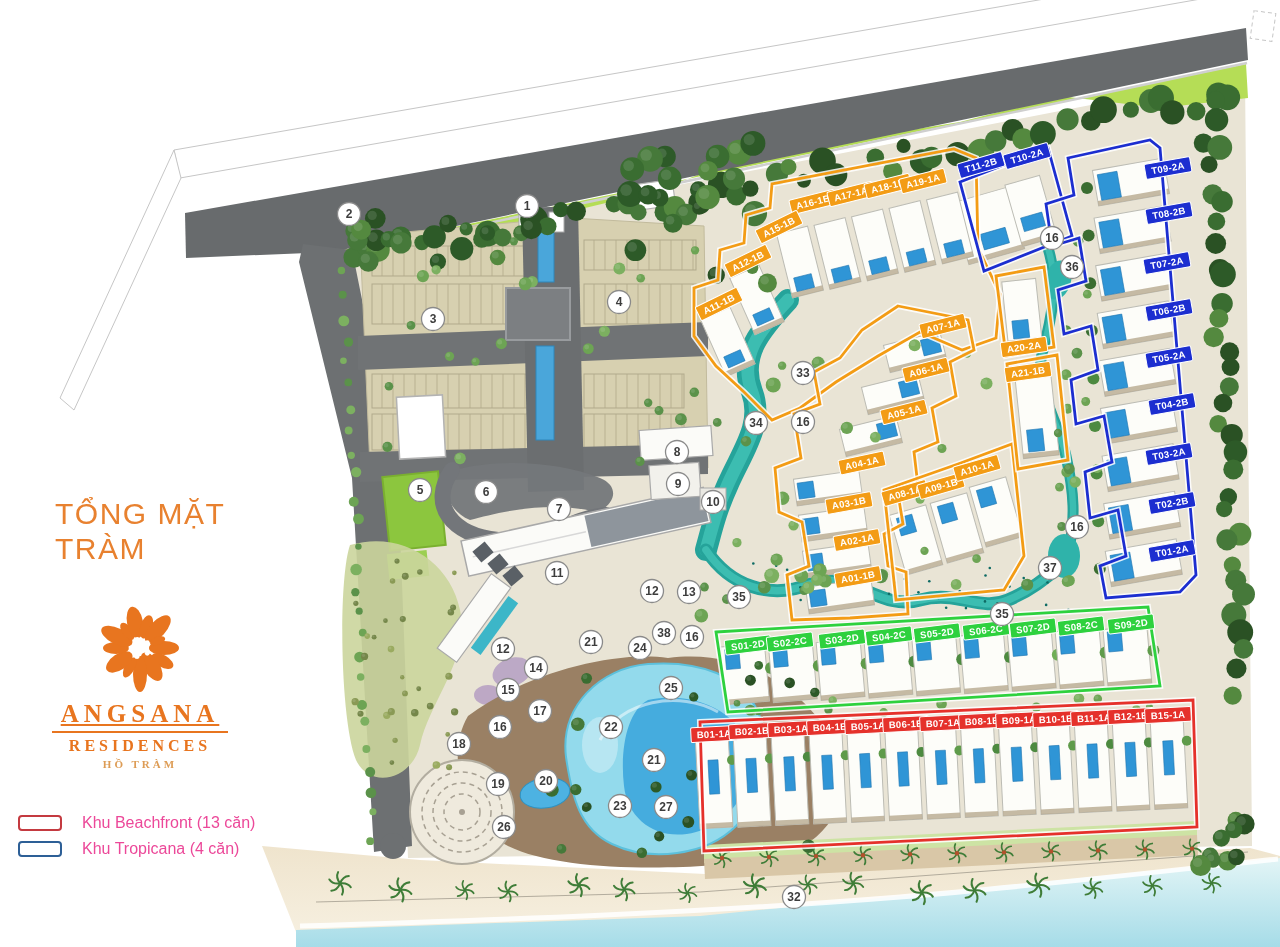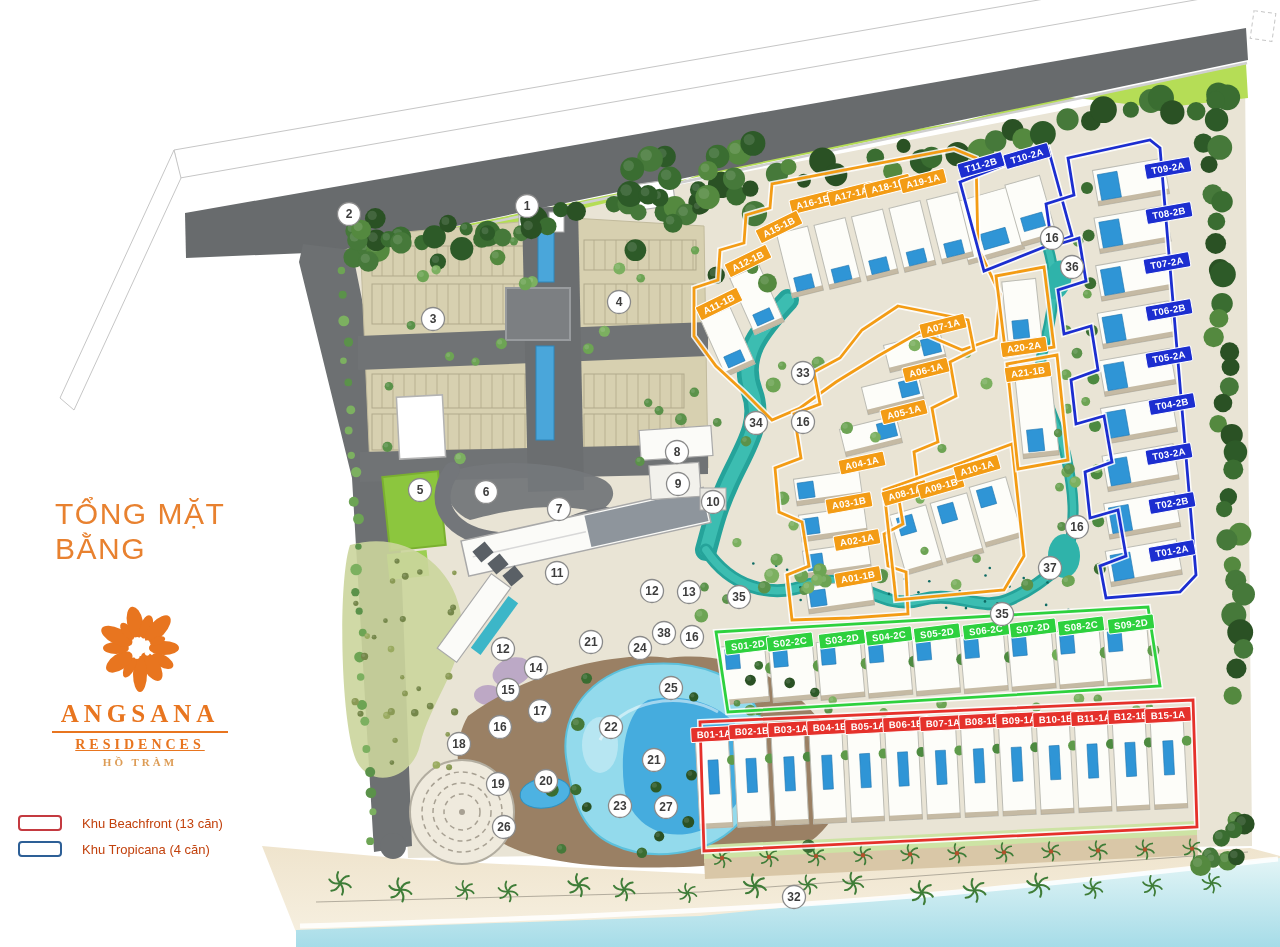--- a/index.html
+++ b/index.html
@@ -4,30 +4,30 @@
 <style>
   html,body{margin:0;padding:0;background:#fff;}
   .stage{position:relative;width:1280px;height:947px;background:#fff;overflow:hidden;
          font-family:"Liberation Sans",sans-serif;}
   #map{position:absolute;left:0;top:0;}
   .panel-title{position:absolute;left:55px;top:497px;font-size:30px;line-height:1.16;
                letter-spacing:1.5px;font-weight:400;}
   .brand{position:absolute;left:38px;top:600px;width:204px;text-align:center;}
   .brand svg{display:block;margin:0 auto;}
   .brand-name{font-family:"Liberation Serif",serif;font-size:25px;font-weight:bold;
-              letter-spacing:5px;margin-top:4px;}
+              letter-spacing:5px;margin-top:4px;text-decoration:underline;}
   .brand-rule{border-top:2px solid #e8751f;margin:3px 14px 4px 14px;}
-  .brand-type{font-family:"Liberation Serif",serif;font-size:14px;font-weight:bold;letter-spacing:4px;text-decoration:underline;}
+  .brand-type{font-family:"Liberation Serif",serif;font-size:16px;font-weight:bold;letter-spacing:4px;}
   .brand-loc{font-family:"Liberation Serif",serif;font-size:11px;font-weight:bold;
              letter-spacing:3px;margin-top:3px;}
   .legend{position:absolute;left:18px;top:810px;}
   .legend-row{display:flex;align-items:center;height:26px;}
   .legend-swatch{width:40px;height:12px;border-radius:4px;border:2.5px solid #888;
                  background:#fff;margin-right:20px;flex:0 0 auto;}
-  .legend-label{font-size:13px;color:#c2410c;white-space:nowrap;text-align:right;}
+  .legend-label{font-size:16px;color:#ec4899;white-space:nowrap;text-align:right;}
 </style>
 </head>
 <body>
 
 <div class="stage">
 
   <svg id="map" width="1280" height="947" viewBox="0 0 1280 947">
       <defs>
         <linearGradient id="sea" x1="0" y1="0" x2="0" y2="1">
           <stop offset="0" stop-color="#e3f5f6"></stop>
@@ -1657,21 +1657,21 @@
         </g>
         <g transform="translate(1002,614)">
           <circle r="11.5" fill="#ffffff" stroke="#8a8a8a" stroke-width="1.3"></circle>
           <text x="0" y="0" text-anchor="middle" dy="0.36em" fill="#3d3d3d" font-size="12" font-weight="bold" font-family="&quot;Liberation Sans&quot;,sans-serif">35</text>
         </g>
       </g>
     </svg>
 
   <div class="panel-title" style="color: rgb(232, 129, 47);">
     <div>TỔNG MẶT</div>
-    <div>BẰNG</div>
+    <div>TRÀM</div>
   </div>
 
   <div class="brand">
     <svg id="flower" width="116" height="96" viewBox="0 0 116 96">
         <ellipse cx="82" cy="48" rx="7" ry="15" fill="#e8751f" transform="rotate(90 82 48)"></ellipse>
         <ellipse cx="80.51666049839541" cy="61" rx="6" ry="12" fill="#e8751f" transform="rotate(120 80.51666049839541 61)"></ellipse>
         <ellipse cx="69.6582238131305" cy="66.65705811544137" rx="8" ry="16" fill="#e8751f" transform="rotate(148 69.6582238131305 66.65705811544137)"></ellipse>
         <ellipse cx="58" cy="74" rx="7" ry="18" fill="#e8751f" transform="rotate(180 58 74)"></ellipse>
         <ellipse cx="47.6716256187104" cy="67.42484704289639" rx="5" ry="11" fill="#e8751f" transform="rotate(208 47.6716256187104 67.42484704289639)"></ellipse>
         <ellipse cx="37.27406068612396" cy="61.97982258676868" rx="8" ry="15" fill="#e8751f" transform="rotate(236 37.27406068612396 61.97982258676868)"></ellipse>

